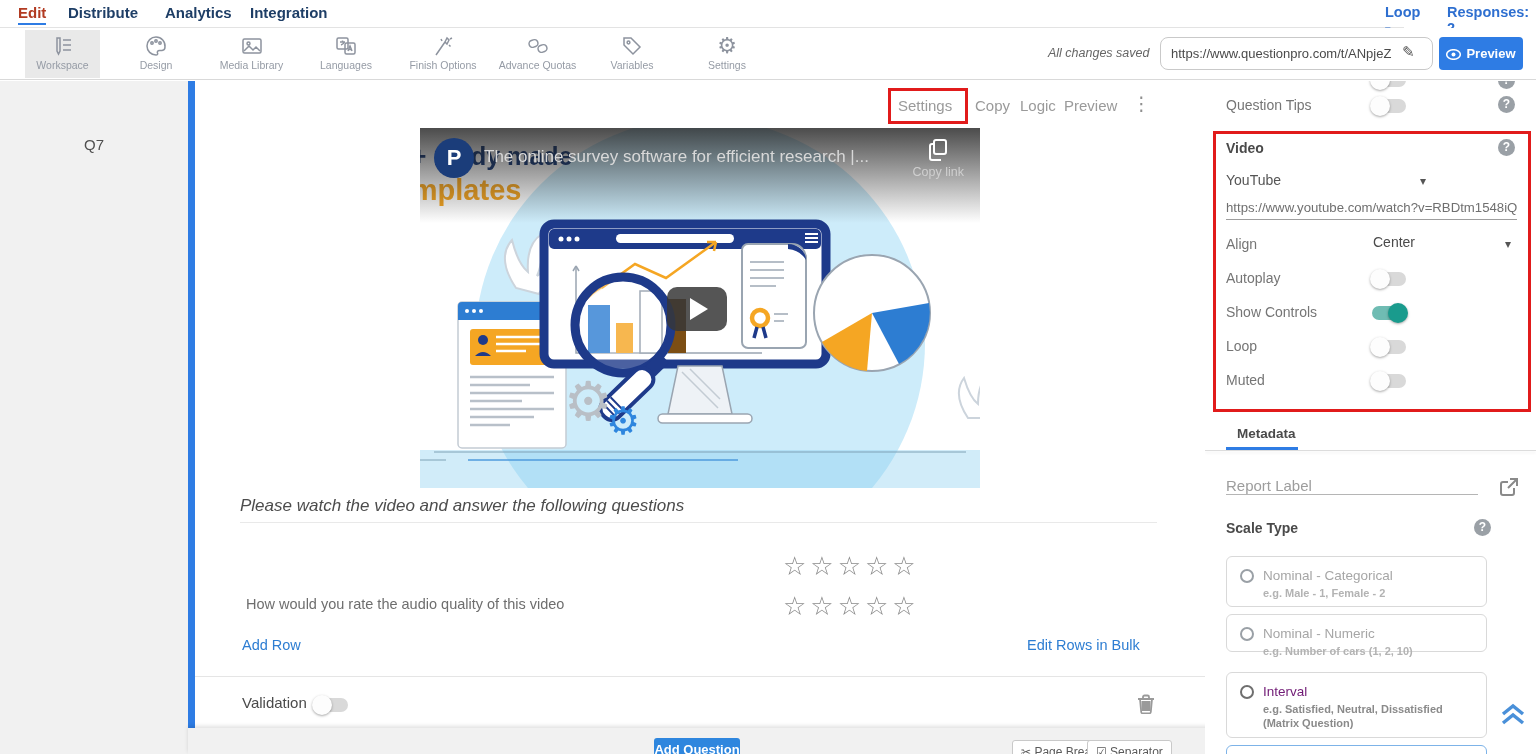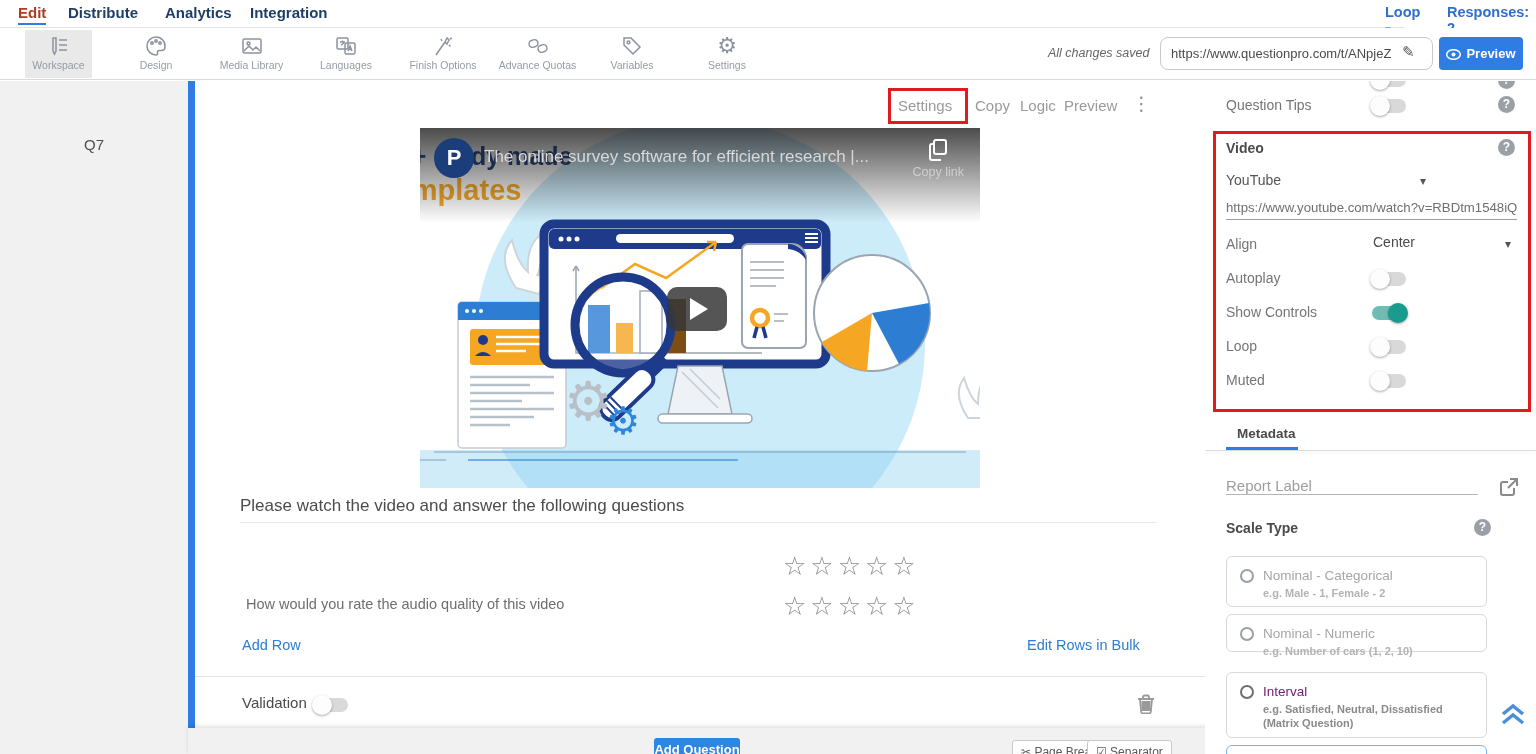--- a/index.html
+++ b/index.html
@@ -49,21 +49,21 @@
   .v-overlay { position:absolute; left:0; top:0; width:560px; height:95px; background:linear-gradient(to bottom, rgba(25,25,25,0.78), rgba(25,25,25,0)); }
   .v-logo { position:absolute; left:14px; top:10px; width:40px; height:40px; border-radius:50%; background:#1b3d7a; color:#fff;
     font-weight:700; font-size:22px; text-align:center; line-height:40px; }
   .v-title { position:absolute; left:64px; top:19px; font-size:17px; color:#d8d8d8; white-space:nowrap; }
   .v-copy { position:absolute; right:16px; top:10px; text-align:center; color:#cfcfcf; font-size:12.5px; cursor:pointer; }
   .play-btn { position:absolute; left:247px; top:159px; width:60px; height:44px; background:rgba(55,55,55,0.85); border-radius:10px; cursor:pointer; }
   .play-btn::after { content:""; position:absolute; left:23px; top:11px; border-left:18px solid #fff; border-top:11px solid transparent; border-bottom:11px solid transparent; }
   .gear-glyph { position:absolute; line-height:1; }
 
   
-  .q-title { position:absolute; left:240px; top:496px; font-size:17px; color:#4c4c4c; }
+  .q-title { position:absolute; left:240px; top:496px; font-size:17px; color:#4c4c4c;font-style:italic; }
   .hr1 { position:absolute; left:240px; top:522px; width:917px; height:1px; background:#e9e9e9; }
   .row-text { position:absolute; left:246px; font-size:14.5px; color:#6e6e6e; }
   .stars { position:absolute; left:783px; font-size:26px; color:#8b8b8b; letter-spacing:4px; cursor:pointer; line-height:26px; }
   .link-blue { position:absolute; font-size:14.5px; color:#2d7dd2; cursor:pointer; }
   .hr2 { position:absolute; left:195px; top:676px; width:1010px; height:1px; background:#e5e5e5; }
   .validation-label { position:absolute; left:242px; top:694px; font-size:15px; color:#4a4a4a; }
 
   
   .toggle { position:absolute; width:34px; height:14px; border-radius:7px; background:#d9d9d9; cursor:pointer; }
   .toggle::after { content:""; position:absolute; left:-2px; top:-3px; width:20px; height:20px; border-radius:50%; background:#fdfdfd;
@@ -108,21 +108,21 @@
   <div class="topnav">
     <span class="nav-item active" style="left:18px">Edit</span>
     <span class="nav-item" style="left:68px">Distribute</span>
     <span class="nav-item" style="left:165px">Analytics</span>
     <span class="nav-item" style="left:250px">Integration</span>
     <span class="nav-item nav-right" style="left:1385px"><span>Loop</span> <span style="font-size:11px">▾</span></span>
     <span class="nav-item nav-right" style="left:1447px">Responses: 2</span>
   </div>
 
   <div class="toolbar">
-    <div class="tool-tile active" style="left:25px;width:67px">
+    <div class="tool-tile active" style="left:25px;width:75px">
       <span class="ticon"><svg width="24" height="24" viewBox="0 0 24 24">
             <path d="M6 4v13l1.5 3 1.5-3V4z"></path>
             <path d="M12 6h8M12 11h8M12 16h8"></path>
           </svg></span>
       <span class="tool-label">Workspace</span>
     </div>
     <div class="tool-tile" style="left:118px;width:76px">
       <span class="ticon"><svg width="24" height="24" viewBox="0 0 24 24">
             <path d="M12 3a9 9 0 1 0 0 18c1.5 0 2-1 1.5-2s0-2.5 2-2.5H18a3.5 3.5 0 0 0 3-3.5A9 9 0 0 0 12 3z"></path>
             <circle cx="8" cy="9" r="1.2"></circle>

